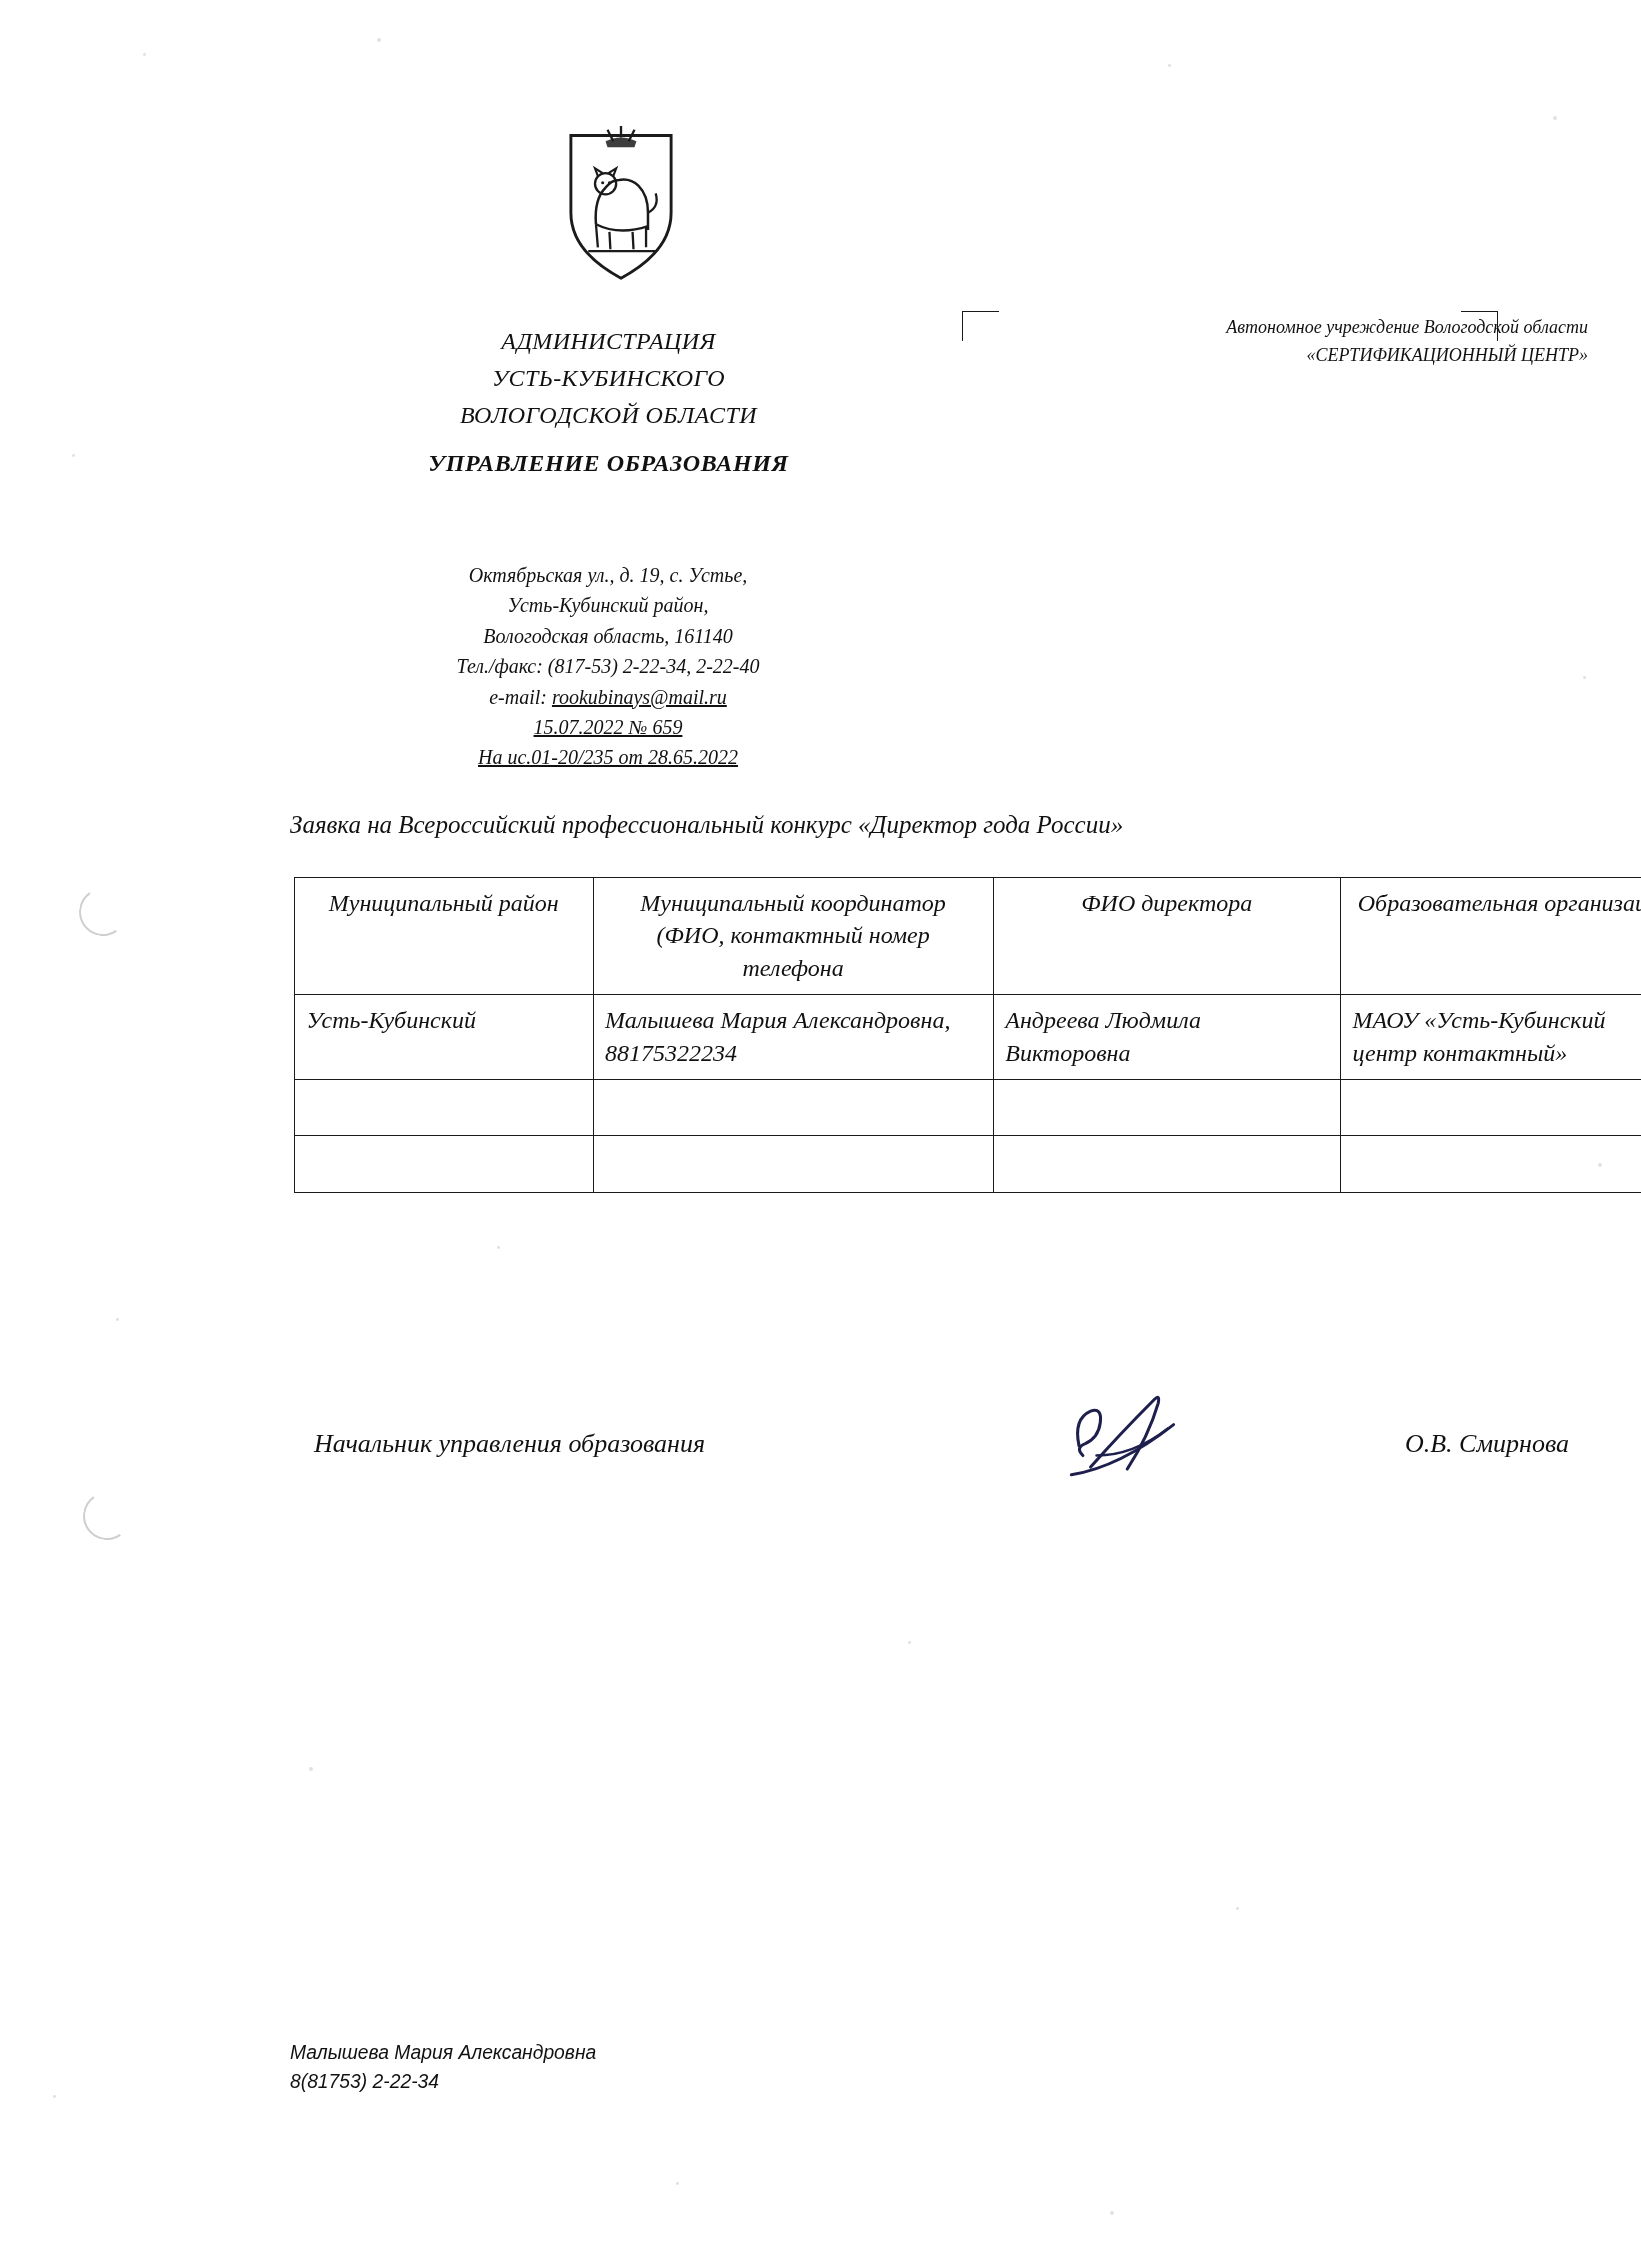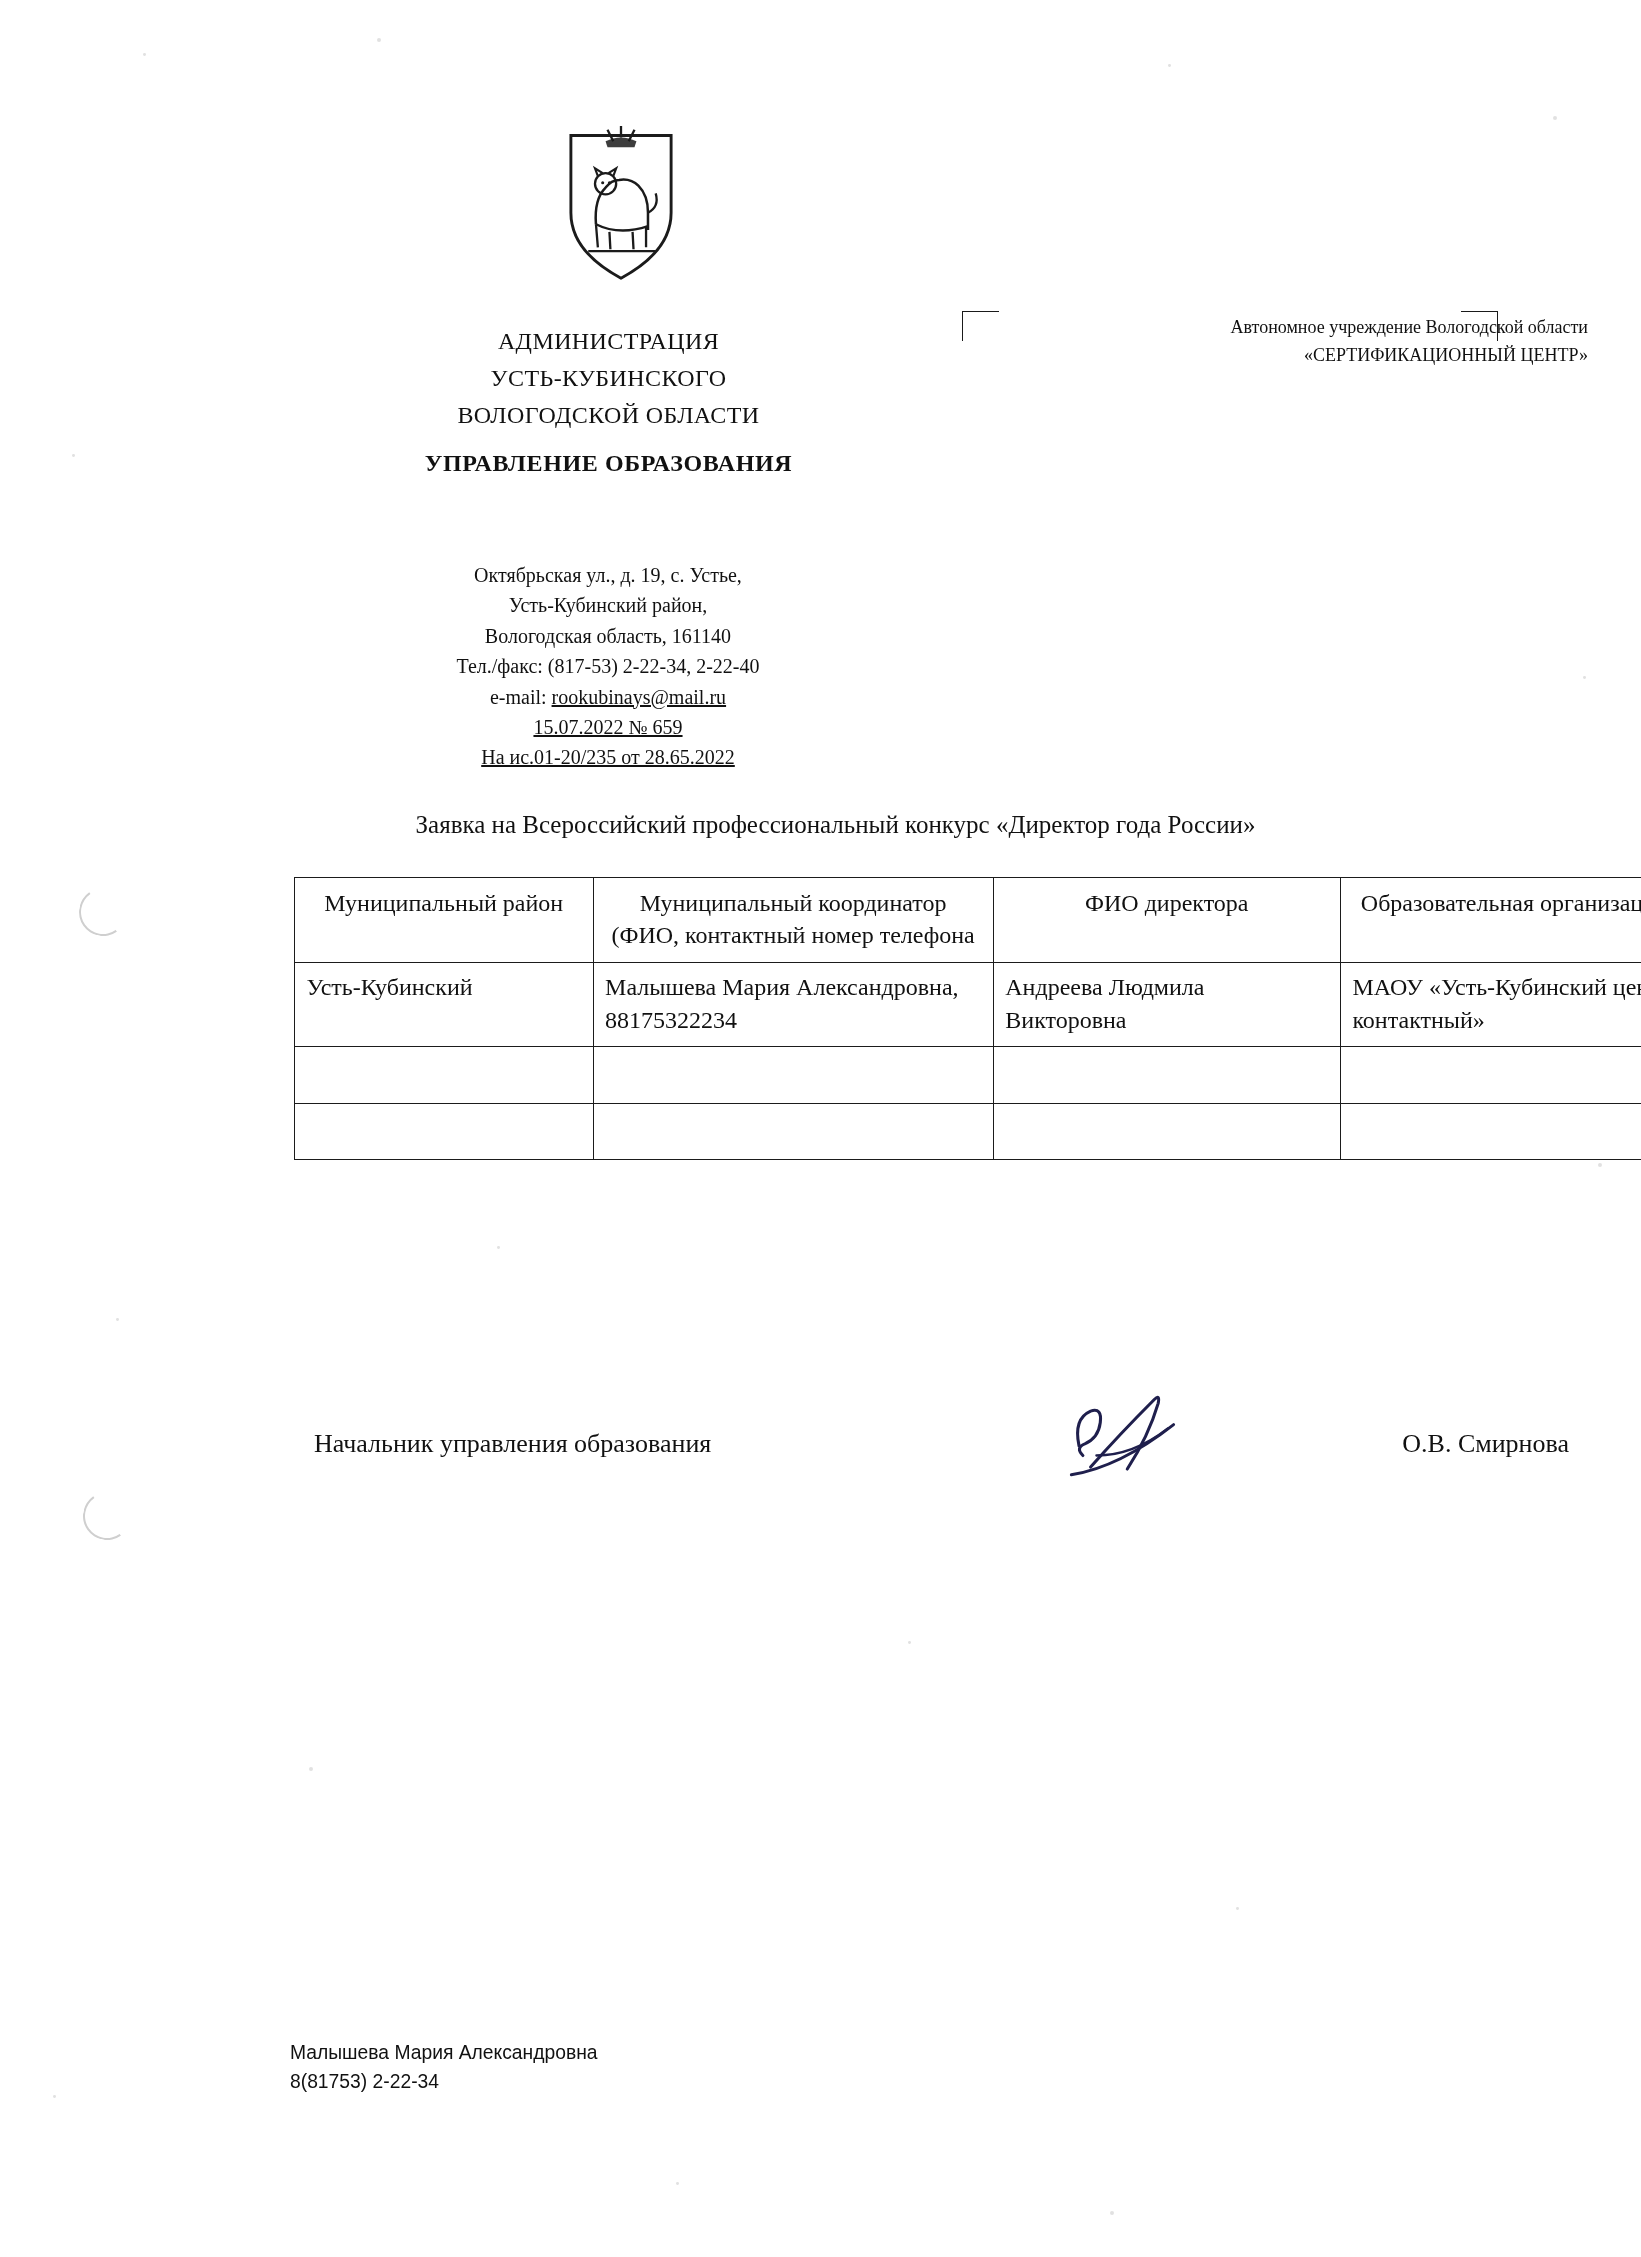--- a/index.html
+++ b/index.html
@@ -20,20 +20,21 @@
   .speck {
     position: absolute;
     background: #c9c9c9;
     border-radius: 50%;
     opacity: .55;
   }
 
   .page {
     position: absolute;
     inset: 0;
+    font-style: italic;
   }
 
   
   .emblem {
     position: absolute;
     left: 563px;
     top: 124px;
     width: 116px;
     height: 159px;
   }
@@ -101,21 +102,20 @@
   }
   .bracket-left::after { left: 0; }
   .bracket-right::after { right: 0; }
 
   
   .doc-title {
     position: absolute;
     left: 290px;
     top: 811px;
     width: 1091px;
-    text-align: center;
     font-size: 25px;
   }
 
   
   .tbl-wrap {
     position: absolute;
     left: 294px;
     top: 877px;
     width: 1394px;
   }

